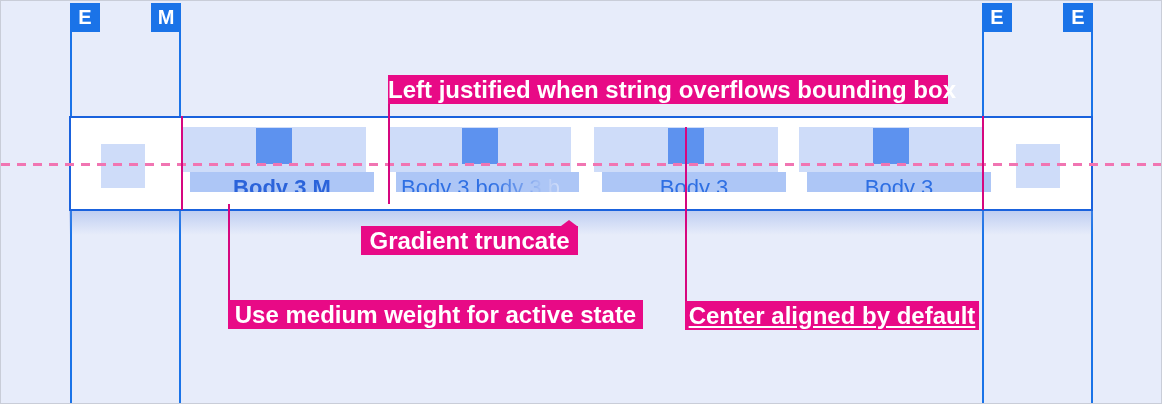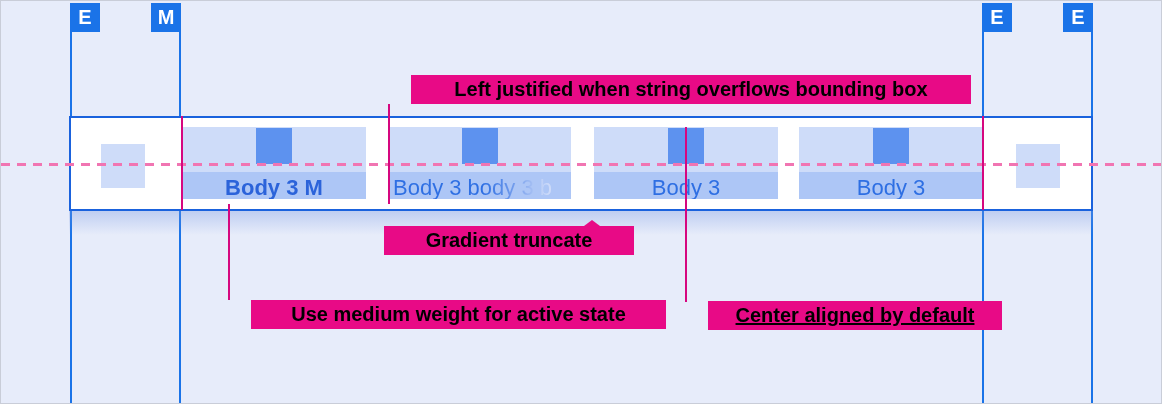--- a/index.html
+++ b/index.html
@@ -76,22 +76,22 @@
   }
   .tab-icon {
     position: absolute;
     left: 50%; top: 1px;
     width: 36px; height: 36px;
     margin-left: -18px;
     background: #5d92ef;
   }
   .tab-label {
     position: absolute;
-    left: 0; top: 45px;
-    width: 100%; height: 27px;
+    left: 8px; top: 45px;
+    width: 100%; height: 20px;
     background: #adc6f6;
     font-size: 22px;
     line-height: 31px;
     color: #2e6fe3;
     text-align: center;
     white-space: nowrap;
     overflow: hidden;
   }
   .tab-label.active { font-weight: 700; color: #2b63da; }
   .tab-label.truncated { text-align: left; }
@@ -113,27 +113,26 @@
   }
 
   
   .leader { position: absolute; width: 2px; background: #d6077f; }
 
   
   .ann {
     position: absolute;
     height: 29px;
     background: #e80a86;
-    color: #000000;
-    font-size: 20px;
+    color: #ffffff;
+    font-size: 24px;
     font-weight: 700;
     line-height: 29px;
     text-align: center;
     white-space: nowrap;
-    margin-left: 23px;
   }
   .ann .caret {
     position: absolute;
     top: -6px;
     width: 0; height: 0;
     border-left: 8px solid transparent;
     border-right: 8px solid transparent;
     border-bottom: 6px solid #e80a86;
   }
 </style>
@@ -188,21 +187,21 @@
 
   <div class="leader" style="left:180px;top:115px;height:94px;"></div>
   <div class="leader" style="left:981px;top:115px;height:94px;"></div>
 
   <div class="leader" style="left:387px;top:103px;height:100px;"></div>
   <div class="leader" style="left:227px;top:203px;height:96px;"></div>
   <div class="leader" style="left:684px;top:126px;height:175px;"></div>
 
   <div class="ann" style="left:387px;top:74px;width:560px;">Left justified when string overflows bounding box</div>
 
-  <div class="ann" style="left:360px;top:225px;width:250px;">
+  <div class="ann" style="left:360px;top:225px;width:217px;">
     <span class="caret" style="left:200px;"></span><span>Gradient truncate</span>
   </div>
 
   <div class="ann" style="left:227px;top:299px;width:415px;text-align:center;">Use medium weight for active state</div>
 
   <div class="ann" style="left:684px;top:300px;width:294px;text-decoration:underline;">Center aligned by default</div>
 
   <div class="marker-box" style="left:69px;">E</div>
   <div class="marker-box" style="left:150px;">M</div>
   <div class="marker-box" style="left:981px;">E</div>

